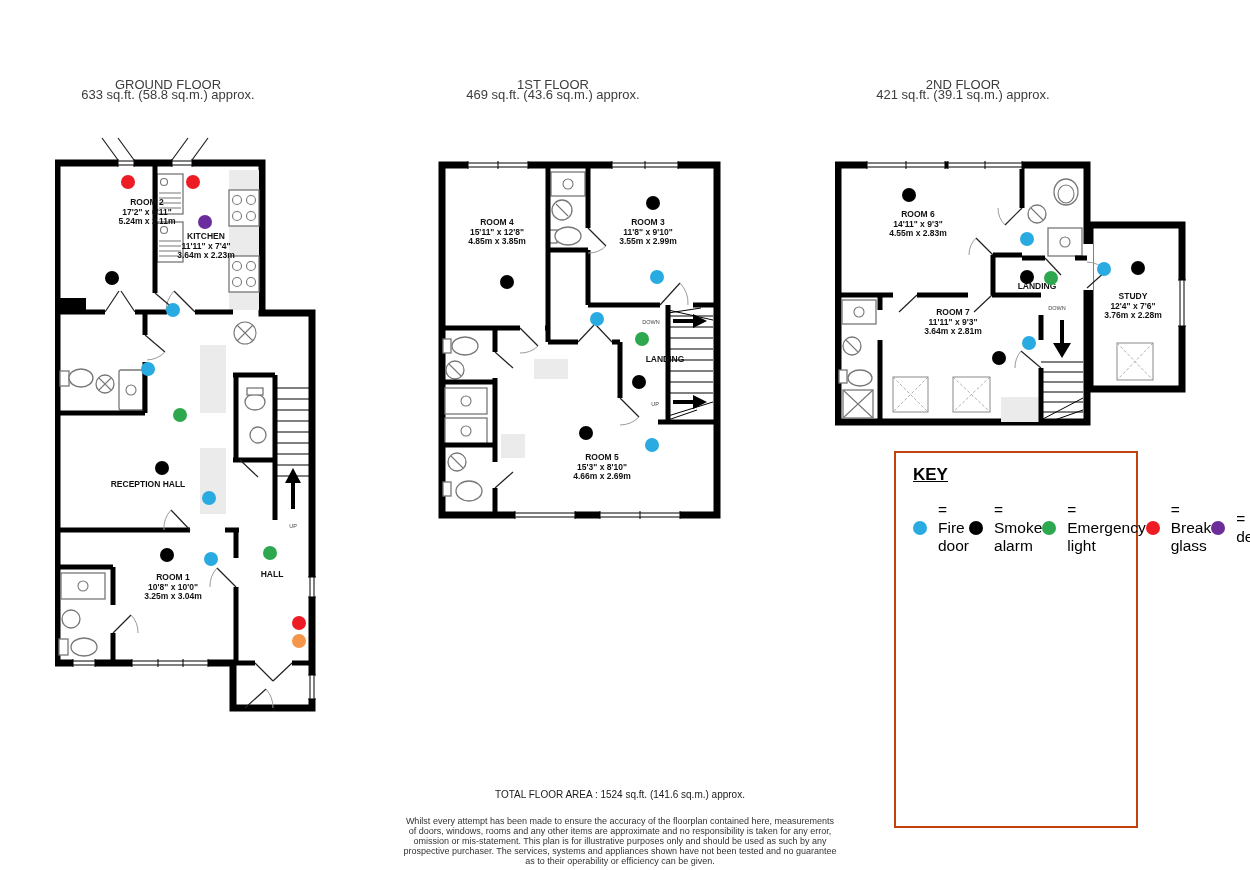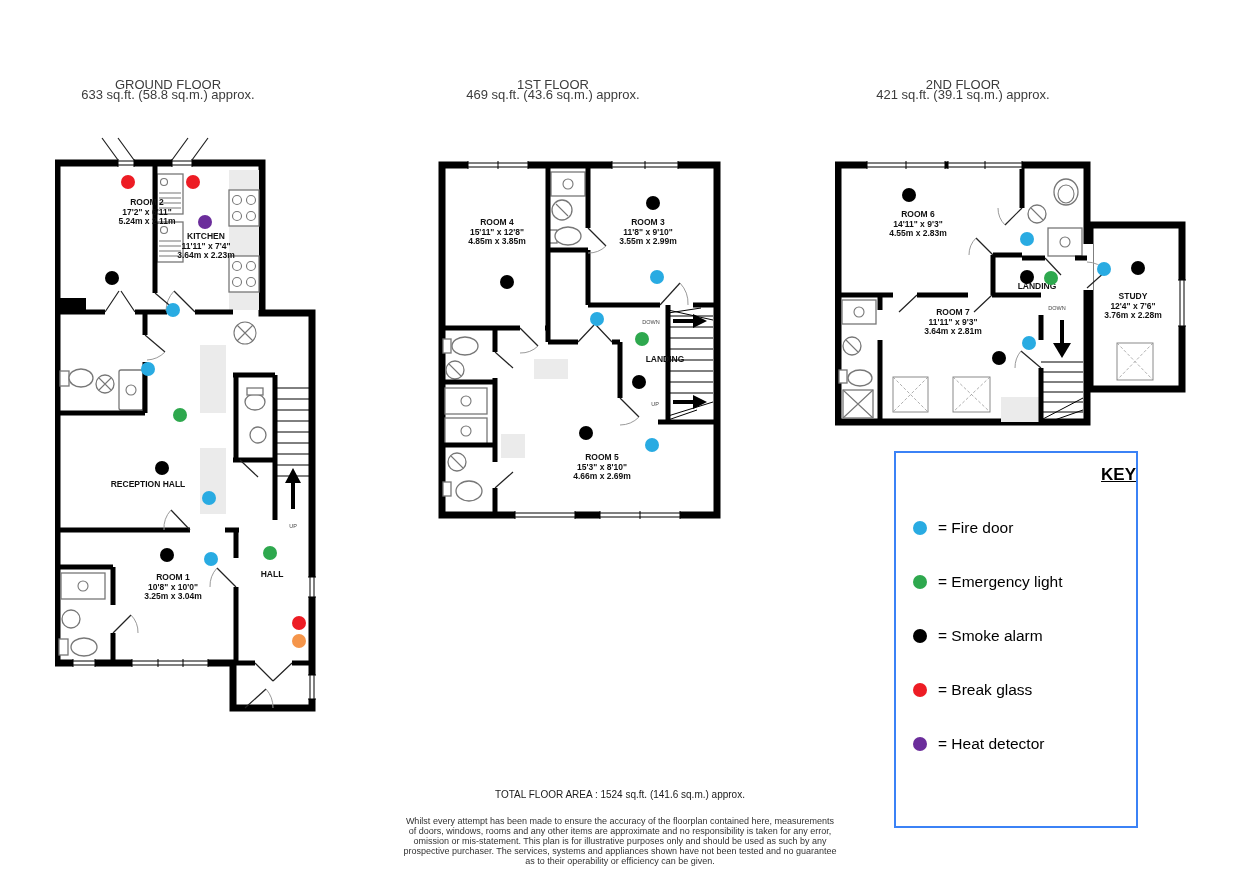--- a/index.html
+++ b/index.html
@@ -16,24 +16,24 @@
   .arc{stroke:#9a9a9a;stroke-width:1;fill:none;}
   .tread{stroke:#000;stroke-width:1;fill:none;}
   .win{stroke:#000;stroke-width:1;fill:none;}
   .gray{fill:#ebebeb;}
   .skyl{fill:#fff;stroke:#8a8a8a;stroke-width:1;}
   .skx{stroke:#9a9a9a;stroke-width:.8;stroke-dasharray:3,2;fill:none;}
   .arrow{fill:#000;}
   .room-label{font-family:"Liberation Sans",sans-serif;font-size:8.5px;font-weight:bold;fill:#111;}
   .small-label{font-family:"Liberation Sans",sans-serif;font-size:5.5px;fill:#444;}
   
-  .key-panel{position:absolute;left:894px;top:451px;width:244px;height:377px;border:2px solid #3b82f6;
-             box-sizing:border-box;background:#fff;padding:12px 0 0 17px;text-align:right;}
+  .key-panel{position:absolute;left:894px;top:451px;width:244px;height:377px;border:2px solid #c2410c;
+             box-sizing:border-box;background:#fff;padding:12px 0 0 17px;}
   .key-title{font-size:17px;font-weight:bold;text-decoration:underline;color:#000;}
-  .key-items{margin-top:16px;display:flex;flex-direction:column;}
+  .key-items{margin-top:16px;display:flex;flex-direction:row;}
   .key-item{height:54px;display:flex;align-items:center;}
   .key-dot{width:14px;height:14px;border-radius:50%;flex:0 0 14px;margin-right:11px;}
   .key-label{font-size:15.5px;color:#000;}
   
   .footer{position:absolute;left:375px;top:789px;width:490px;text-align:center;}
   .footer-total{font-size:10px;color:#1a1a1a;}
   .footer-disclaimer{margin-top:16px;font-size:9px;line-height:10px;color:#333;}
   .footer-credit{font-size:9.5px;color:#444;margin-top:16px;}
 </style>
 </head>
@@ -333,26 +333,26 @@
 </svg>
 
 <div class="key-panel">
   <div class="key-title">KEY</div>
   <div class="key-items">
       <div class="key-item">
         <span class="key-dot" style="background: rgb(41, 171, 226);"></span>
         <span class="key-label">= Fire door</span>
       </div>
       <div class="key-item">
+        <span class="key-dot" style="background: rgb(0, 0, 0);"></span>
+        <span class="key-label">= Smoke alarm</span>
+      </div>
+      <div class="key-item">
         <span class="key-dot" style="background: rgb(46, 168, 78);"></span>
         <span class="key-label">= Emergency light</span>
-      </div>
-      <div class="key-item">
-        <span class="key-dot" style="background: rgb(0, 0, 0);"></span>
-        <span class="key-label">= Smoke alarm</span>
       </div>
       <div class="key-item">
         <span class="key-dot" style="background: rgb(237, 28, 36);"></span>
         <span class="key-label">=  Break glass</span>
       </div>
       <div class="key-item">
         <span class="key-dot" style="background: rgb(107, 45, 155);"></span>
         <span class="key-label">= Heat detector</span>
       </div>
     </div>

